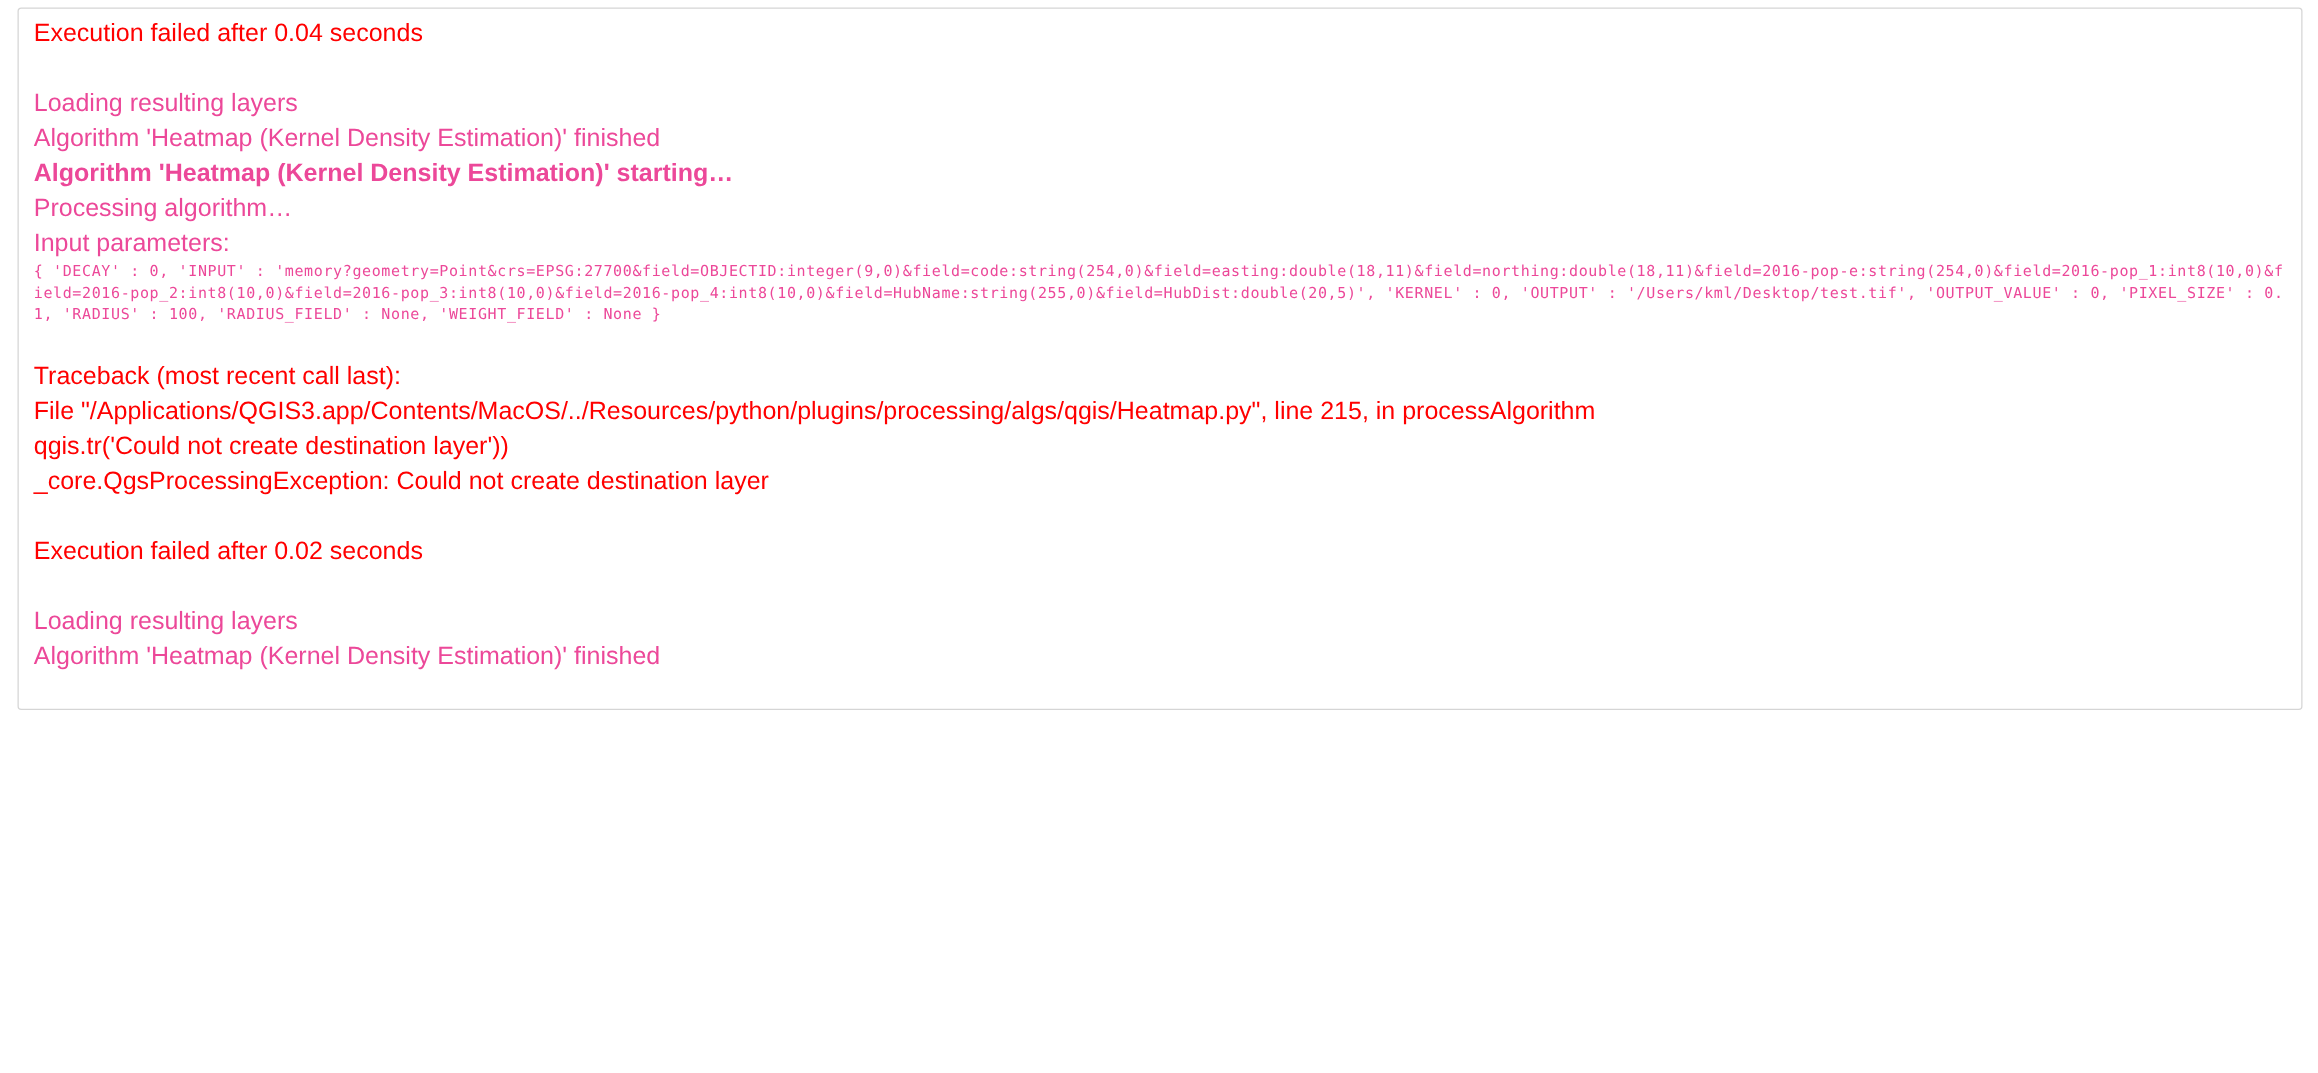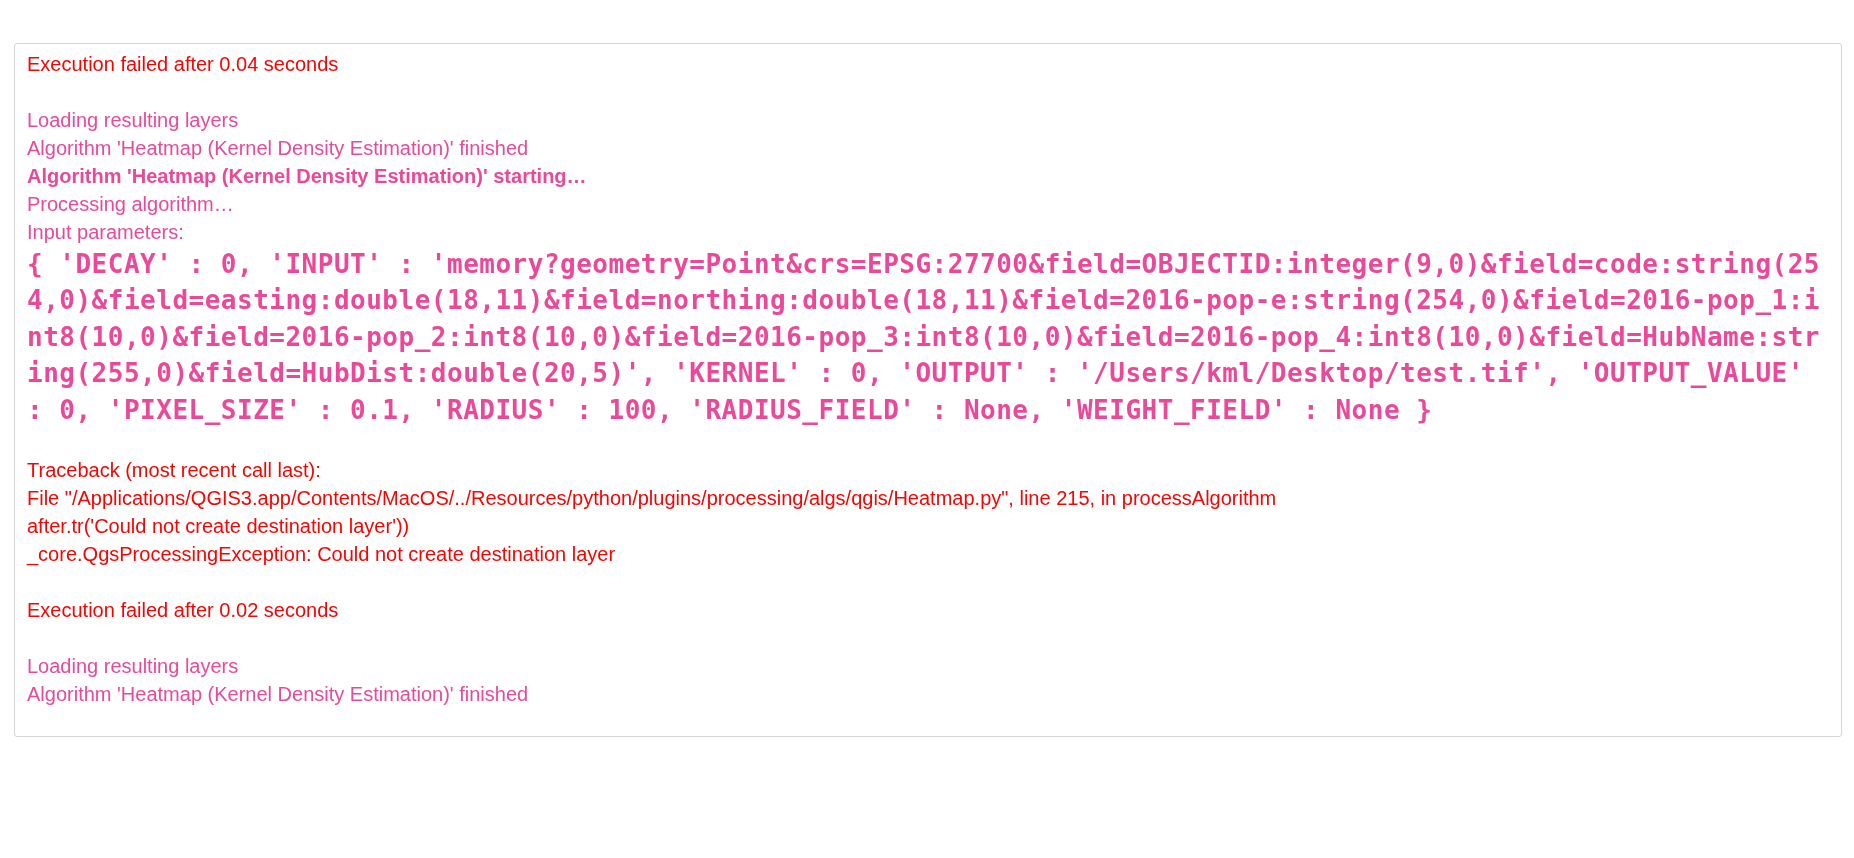--- a/index.html
+++ b/index.html
@@ -7,21 +7,20 @@
     padding: 0;
     background: #ffffff;
     font-family: "Helvetica Neue", Helvetica, Arial, sans-serif;
     font-size: 20px;
     color: #000000;
   }
   .outer {
     padding: 6px 12px 6px 14px;
     box-sizing: border-box;
     width: 1854px;
-    margin-top: 37px;
   }
   .panel {
     border: 1px solid #d5d5d5;
     border-radius: 3px;
     padding: 6px 12px 28px 12px;
     line-height: 1.4;
     box-sizing: border-box;
   }
   .log-red {
     color: #ff0000;
@@ -30,22 +29,21 @@
     color: #ec4899;
   }
   .log-bold {
     font-weight: 700;
   }
   .log-mono {
     font-family: Menlo, "DejaVu Sans Mono", Consolas, monospace;
     letter-spacing: 0.5px;
     word-break: break-all;
     white-space: normal;
-    font-size: 26px;
-    font-weight: bold;
+    font-size: 12px;
   }
   .spacer {
     height: 1.4em;
   }
 </style>
 </head>
 <body>
 
 <div class="outer">
   <div class="panel">
@@ -54,21 +52,21 @@
     <div class="spacer"></div>
     <div class="log-black">Loading resulting layers</div>
     <div class="log-black">Algorithm 'Heatmap (Kernel Density Estimation)' finished</div>
     <div class="log-black log-bold">Algorithm 'Heatmap (Kernel Density Estimation)' starting…</div>
     <div class="log-black">Processing algorithm…</div>
     <div class="log-black">Input parameters:</div>
     <div class="log-black log-mono">{ 'DECAY' : 0, 'INPUT' : 'memory?geometry=Point&amp;crs=EPSG:27700&amp;field=OBJECTID:integer(9,0)&amp;field=code:string(254,0)&amp;field=easting:double(18,11)&amp;field=northing:double(18,11)&amp;field=2016-pop-e:string(254,0)&amp;field=2016-pop_1:int8(10,0)&amp;field=2016-pop_2:int8(10,0)&amp;field=2016-pop_3:int8(10,0)&amp;field=2016-pop_4:int8(10,0)&amp;field=HubName:string(255,0)&amp;field=HubDist:double(20,5)', 'KERNEL' : 0, 'OUTPUT' : '/Users/kml/Desktop/test.tif', 'OUTPUT_VALUE' : 0, 'PIXEL_SIZE' : 0.1, 'RADIUS' : 100, 'RADIUS_FIELD' : None, 'WEIGHT_FIELD' : None }</div>
     <div class="spacer"></div>
     <div class="log-red">Traceback (most recent call last):</div>
     <div class="log-red">File "/Applications/QGIS3.app/Contents/MacOS/../Resources/python/plugins/processing/algs/qgis/Heatmap.py", line 215, in processAlgorithm</div>
-    <div class="log-red">after.tr('Could not create destination layer'))</div>
+    <div class="log-red">qgis.tr('Could not create destination layer'))</div>
     <div class="log-red">_core.QgsProcessingException: Could not create destination layer</div>
     <div class="spacer"></div>
     <div class="log-red">Execution failed after 0.02 seconds</div>
     <div class="spacer"></div>
     <div class="log-black">Loading resulting layers</div>
     <div class="log-black">Algorithm 'Heatmap (Kernel Density Estimation)' finished</div>
 
   </div>
 </div>
 

